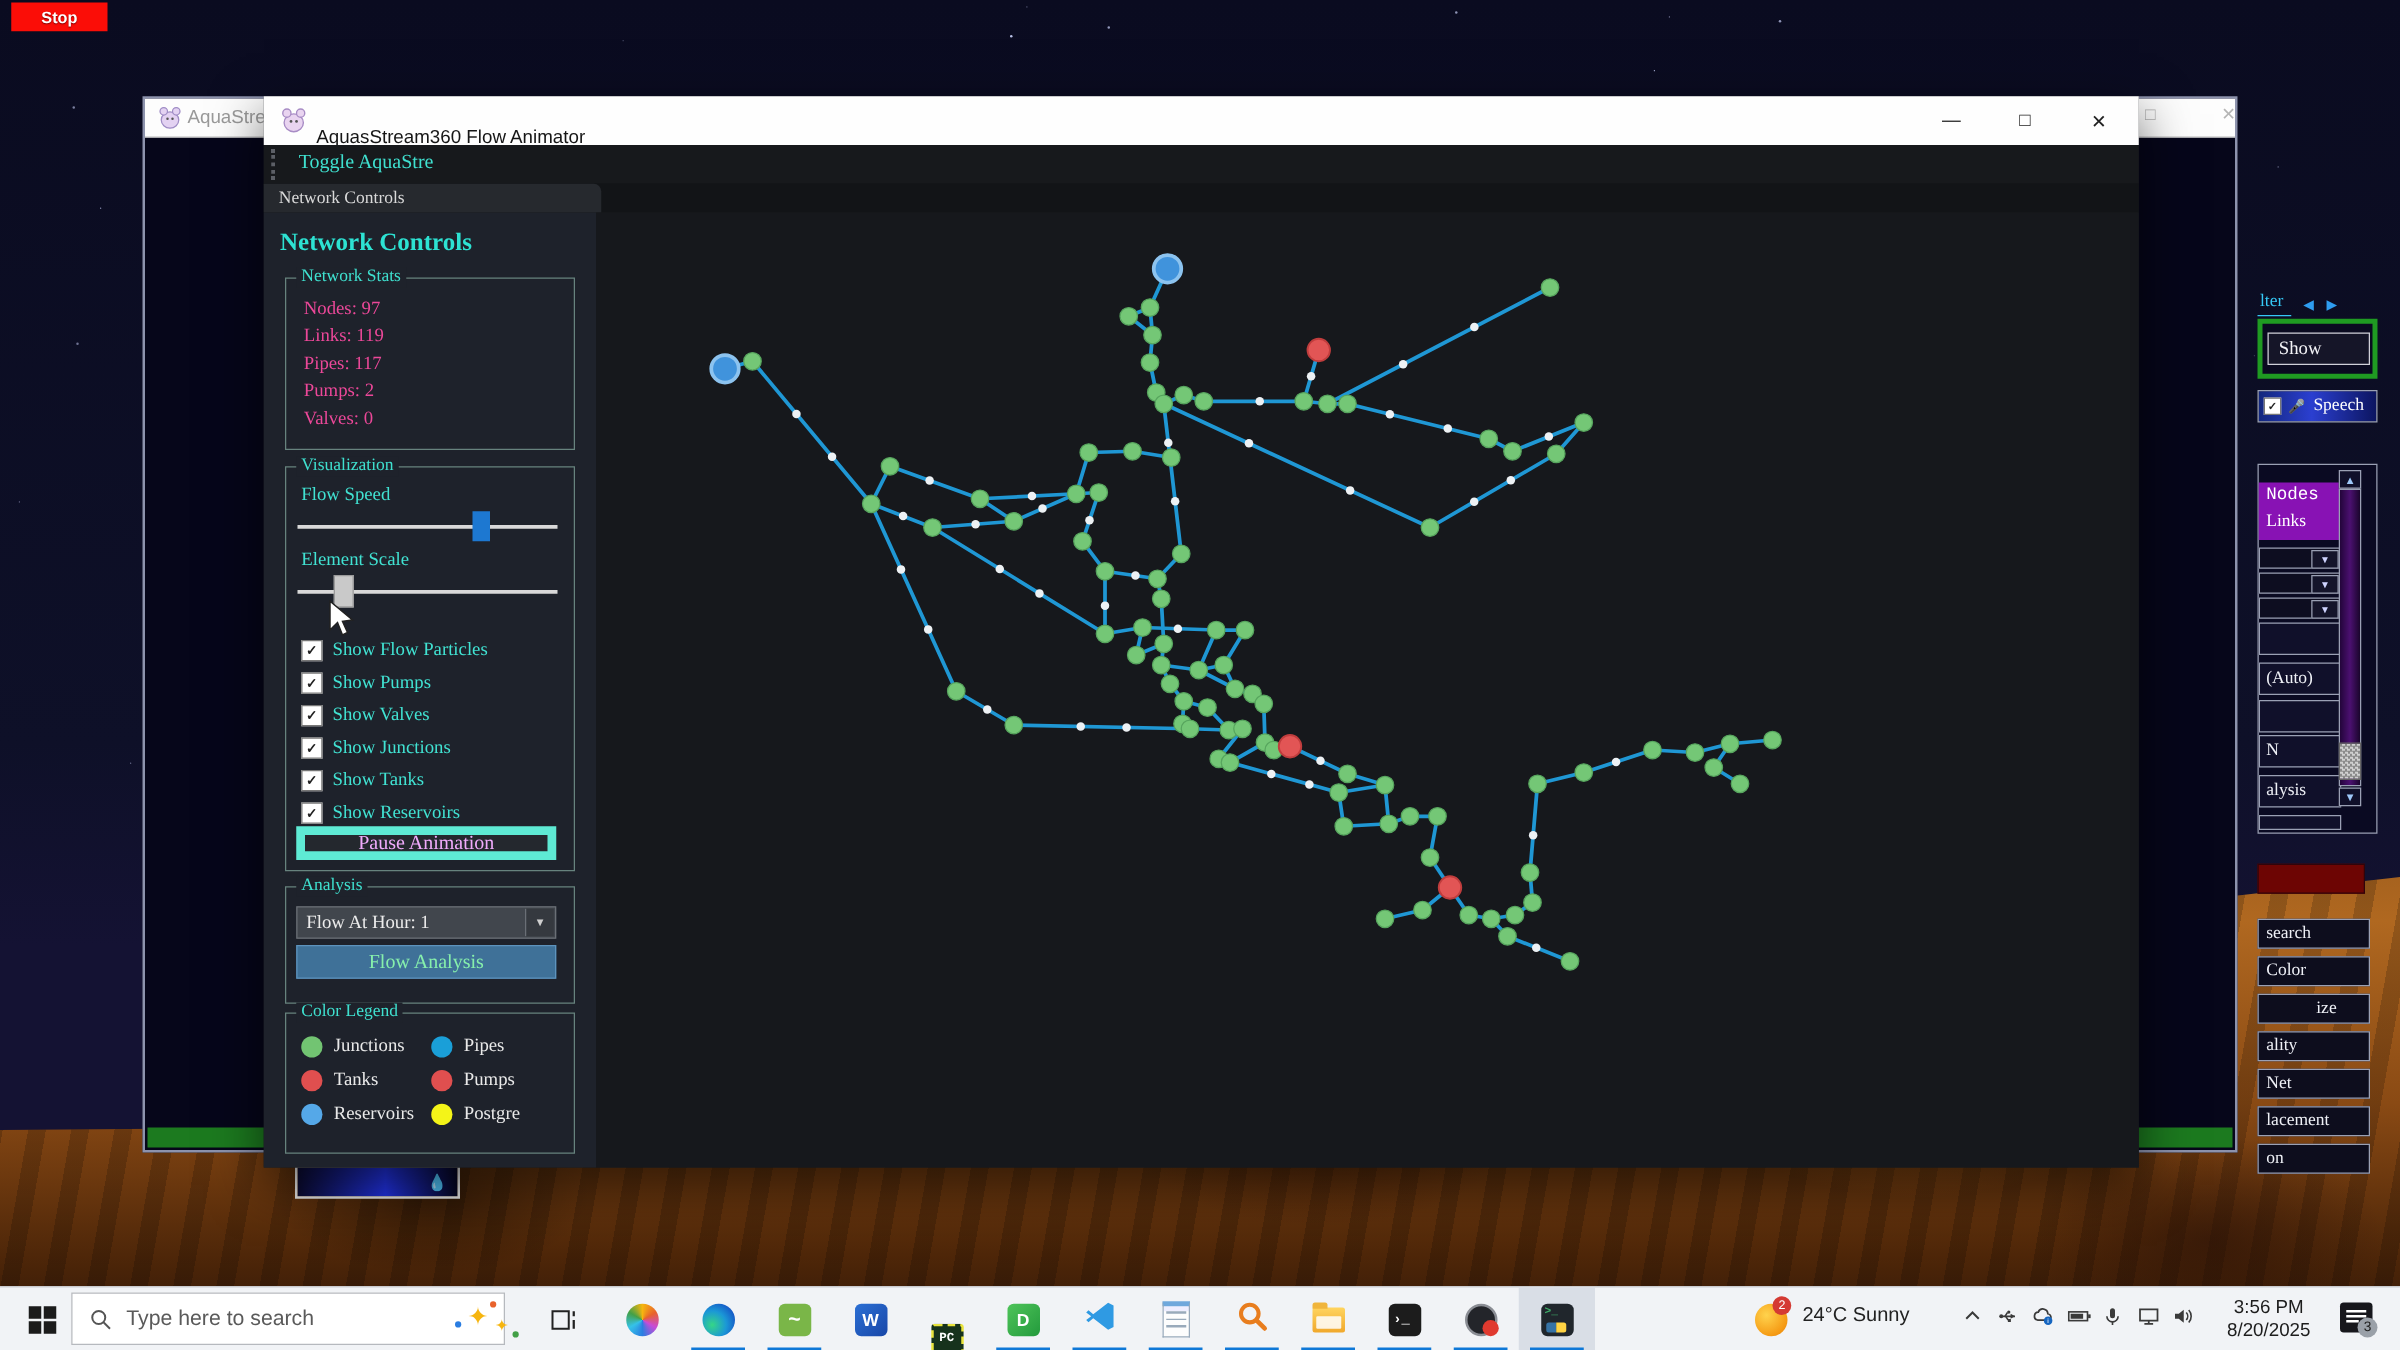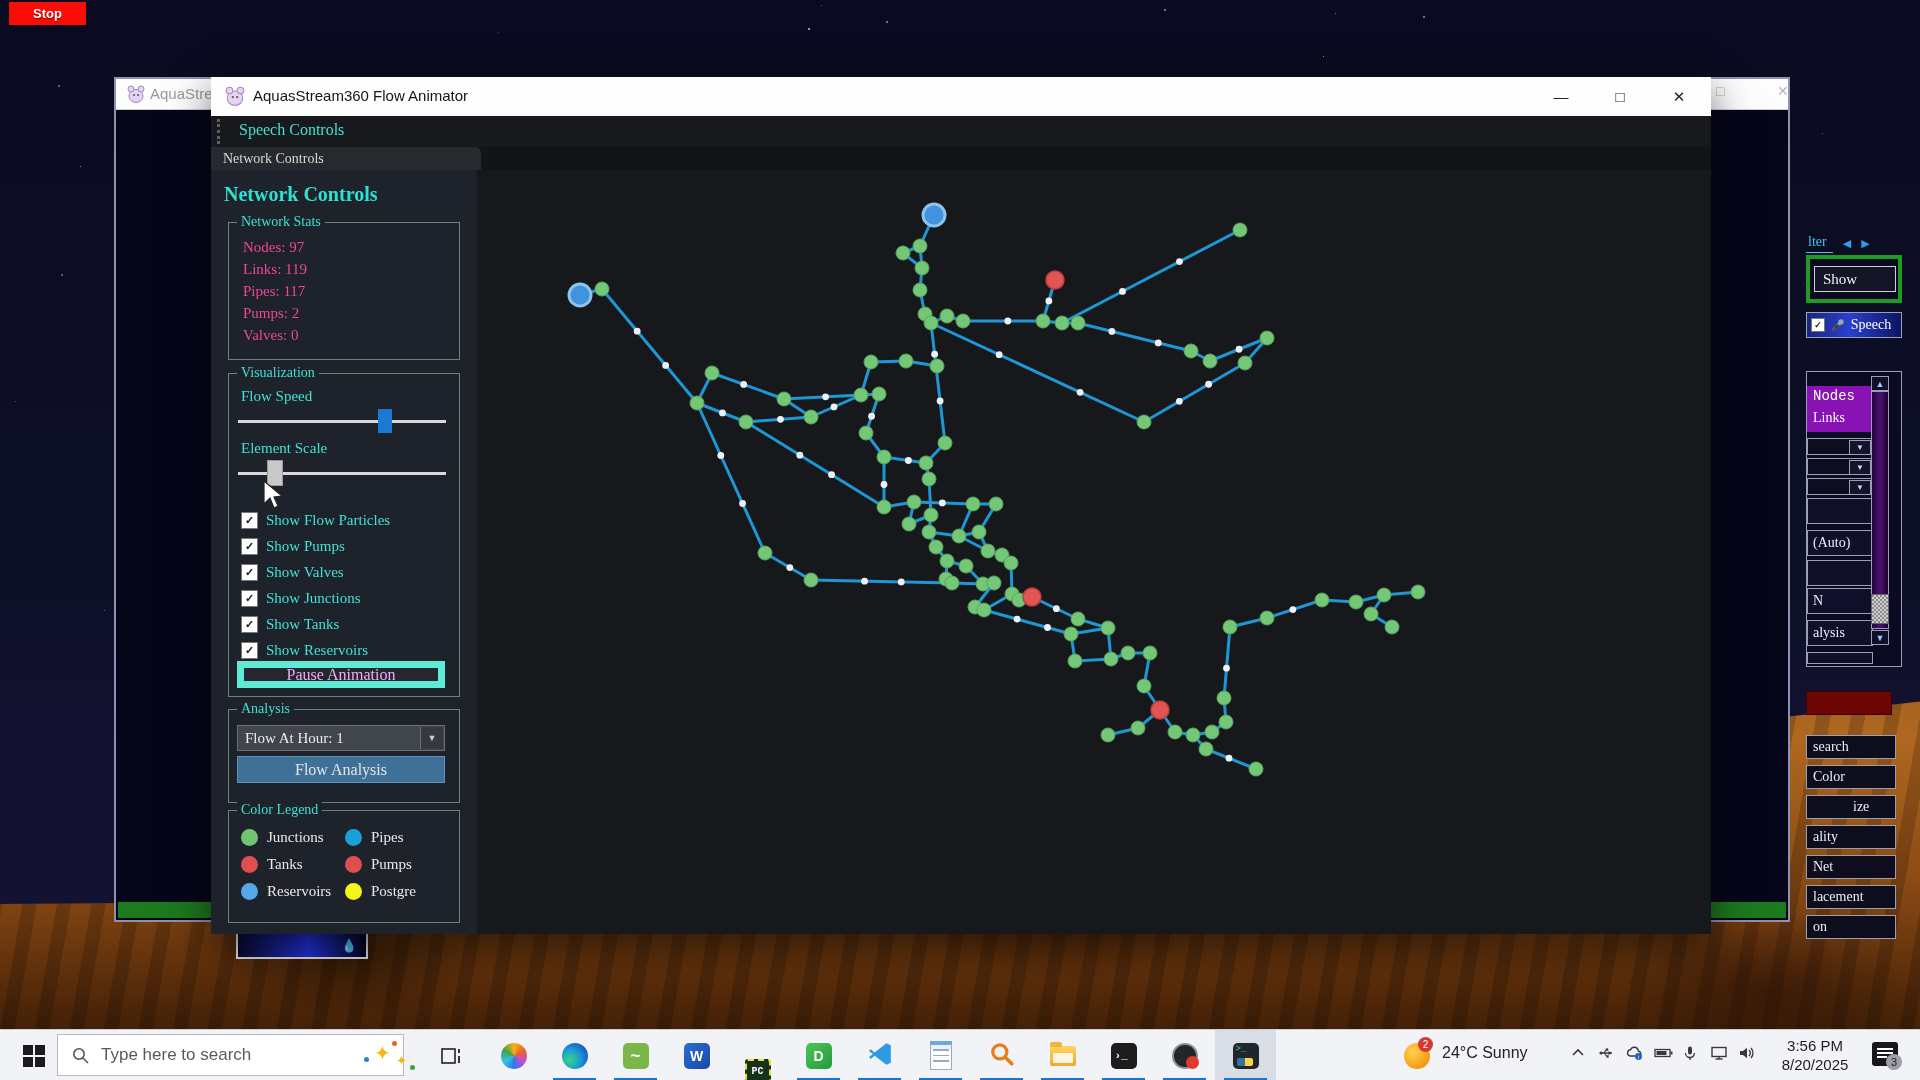--- a/index.html
+++ b/index.html
@@ -67,21 +67,21 @@
   .scrollbtn{position:absolute;left:0;width:18px;height:15px;background:#10102a;border:1px solid #9aa0b4;
     color:#9ec8f8;font-size:9px;text-align:center;line-height:15px;box-sizing:border-box;}
   .scrolltrack{position:absolute;left:0;top:15px;width:18px;height:238px;background:linear-gradient(90deg,#23053a,#4b1070,#1a052c);border:1px solid #9aa0b4;box-sizing:border-box;}
   .scrollthumb{position:absolute;left:0;top:218px;width:16px;height:28px;
     background:repeating-conic-gradient(#cfcfcf 0 25%,#8a8a8a 0 50%) 0 0/4px 4px;border:1px solid #666;}
   #redbar{left:1690px;top:612px;width:84px;height:22px;background:#6d0503;border:1px solid #30040a;}
   
   #fwin{left:211px;top:77px;width:1500px;height:857px;background:#17191d;
     box-shadow:0 14px 40px rgba(0,0,0,.6);}
   #ftitle{left:0;top:0;width:100%;height:39px;background:#fefefe;}
-  #ftitle .t{position:absolute;left:42px;top:10px;color:#161616;font-size:15px;}
+  #ftitle .t{position:absolute;left:42px;top:24px;color:#161616;font-size:15px;}
   .ctl{position:absolute;top:0;width:46px;height:39px;color:#222;font-size:15px;
     display:flex;align-items:center;justify-content:center;}
   #fmenu{left:0;top:39px;width:100%;height:31px;background:#17191c;border-bottom:1px solid #101114;}
   #fmenu .handle{position:absolute;left:6px;top:3px;height:25px;width:0;border-left:3px dotted #5c5f66;}
   #fmenu .m{position:absolute;left:28px;top:5px;color:#3fe0cf;font-family:"Liberation Serif",serif;font-size:16px;}
   #ftabs{left:0;top:70px;width:100%;height:23px;background:#121417;}
   #ftab{position:absolute;left:0;top:0;width:270px;height:23px;background:#26292e;color:#d9d9d9;
     font-family:"Liberation Serif",serif;font-size:14px;line-height:23px;padding-left:12px;box-sizing:border-box;border-radius:0 6px 0 0;}
   #fpanel{left:0;top:93px;width:266px;height:764px;background:#1e222b;color:#3fe0cf;
     font-family:"Liberation Serif",serif;}
@@ -95,21 +95,21 @@
   .thumb.blue{width:14px;height:24px;background:#1d78d1;}
   .thumb.gray{width:16px;height:26px;top:0;background:#c9c9c9;border:1px solid #9a9a9a;box-sizing:border-box;}
   .checkrow{position:absolute;left:12px;display:flex;align-items:center;gap:8px;font-size:15px;color:#41e2d2;}
   .fbtn{position:absolute;left:25px;width:208px;background:#24282e;border:7px solid #5eead4;
     color:#f0abfc;font-family:"Liberation Serif",serif;font-size:16px;display:flex;align-items:center;justify-content:center;box-sizing:border-box;}
   #dropdown{position:absolute;left:25px;width:208px;height:26px;background:#41464d;border:1px solid #6a6f76;
     box-sizing:border-box;color:#ececec;font-size:15px;}
   #dropdown .v{position:absolute;left:7px;top:4px;}
   #dropdown .db{position:absolute;right:1px;top:1px;width:22px;height:22px;background:#35393f;border-left:1px solid #6a6f76;
     color:#cfcfcf;font-size:9px;display:flex;align-items:center;justify-content:center;}
-  #flowbtn{background:#3f7198;border:1px solid #5d93bd;color:#e5e5e5;}
+  #flowbtn{background:#3f7198;border:1px solid #5d93bd;color:#86efac;}
   .legrow{position:absolute;display:flex;align-items:center;gap:9px;color:#e9e9e9;font-size:15px;}
   .legdot{width:17px;height:17px;border-radius:50%;}
   #fcanvas{left:266px;top:93px;width:1234px;height:764px;background:#16181c;}
   
   #taskbar{left:0;top:1029px;width:1920px;height:51px;background:#f1f3f6;border-top:1px solid #cdd0d5;}
   #startbtn{left:12px;top:0;width:44px;height:51px;display:flex;align-items:center;justify-content:center;}
   .winlogo{display:grid;grid-template-columns:10px 10px;grid-template-rows:10px 10px;gap:2px;}
   .winlogo i{background:#1b1b1b;}
   #searchbox{left:57px;top:4px;width:347px;height:42px;background:#fff;border:1px solid #b6b9be;
     box-sizing:border-box;display:flex;align-items:center;gap:12px;padding-left:14px;color:#5a5a5a;font-size:17px;}
@@ -395,21 +395,21 @@
         <circle cx="8" cy="11" r="1" fill="#555"></circle>
           <circle cx="12" cy="11" r="1" fill="#555"></circle>
       </svg>
       <span class="t">AquasStream360 Flow Animator</span>
       <div class="ctl" style="left:1327px">—</div>
       <div class="ctl" style="left:1386px">□</div>
       <div class="ctl" style="left:1445px">✕</div>
     </div>
     <div id="fmenu" class="abs">
       <div class="handle"></div>
-      <span class="m">Speech Controls</span>
+      <span class="m">Toggle AquaStre</span>
     </div>
     <div id="ftabs" class="abs">
       <div id="ftab">Network Controls</div>
     </div>
 
     <div id="fpanel" class="abs">
       <h1>Network Controls</h1>
 
       <div class="fieldset" style="top:52px;height:136px;">
         <span class="lg">Network Stats</span>

